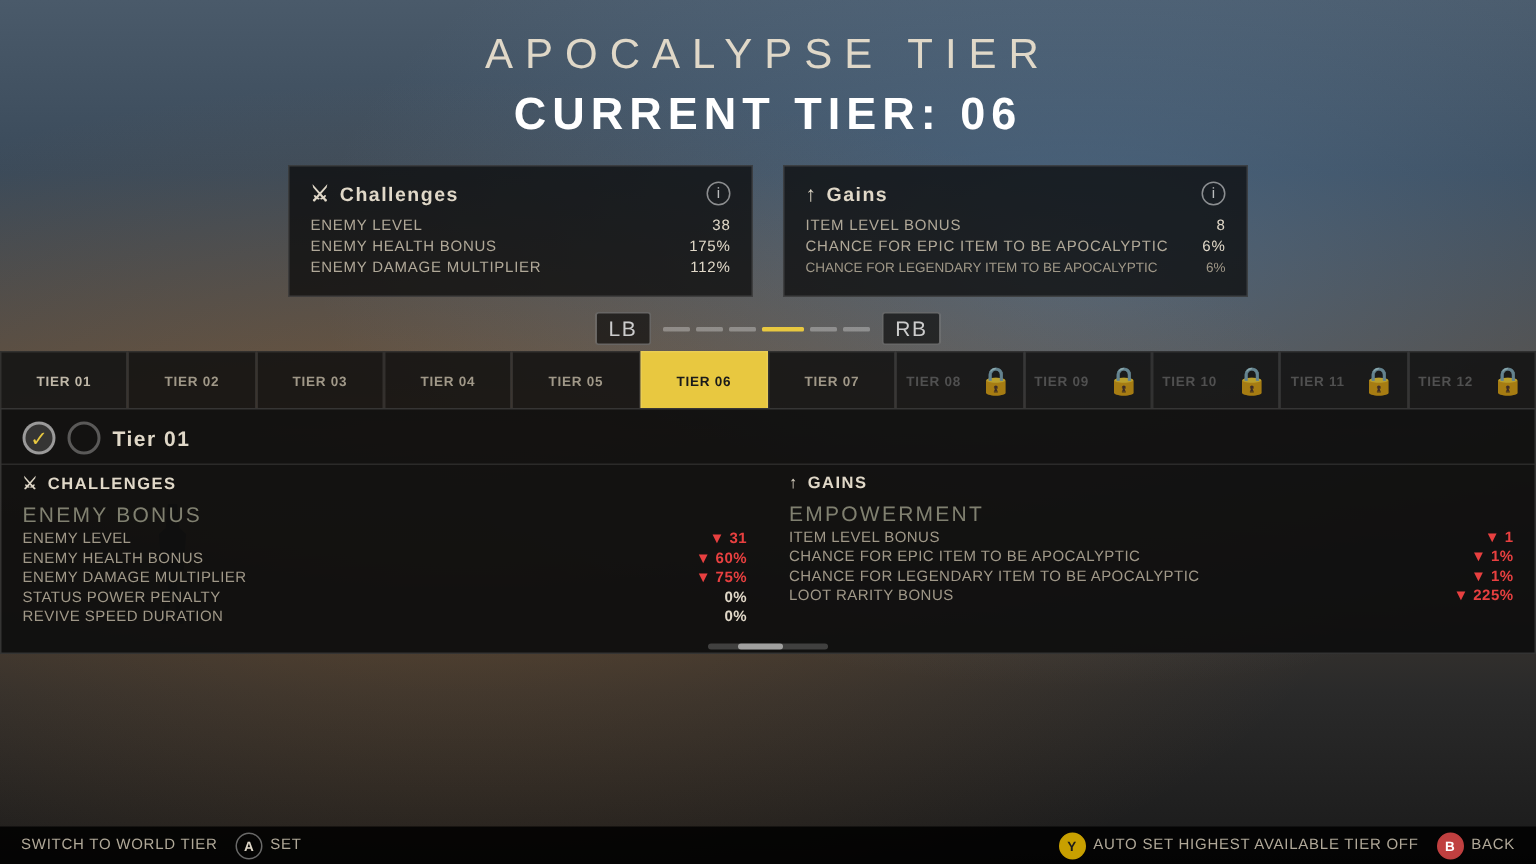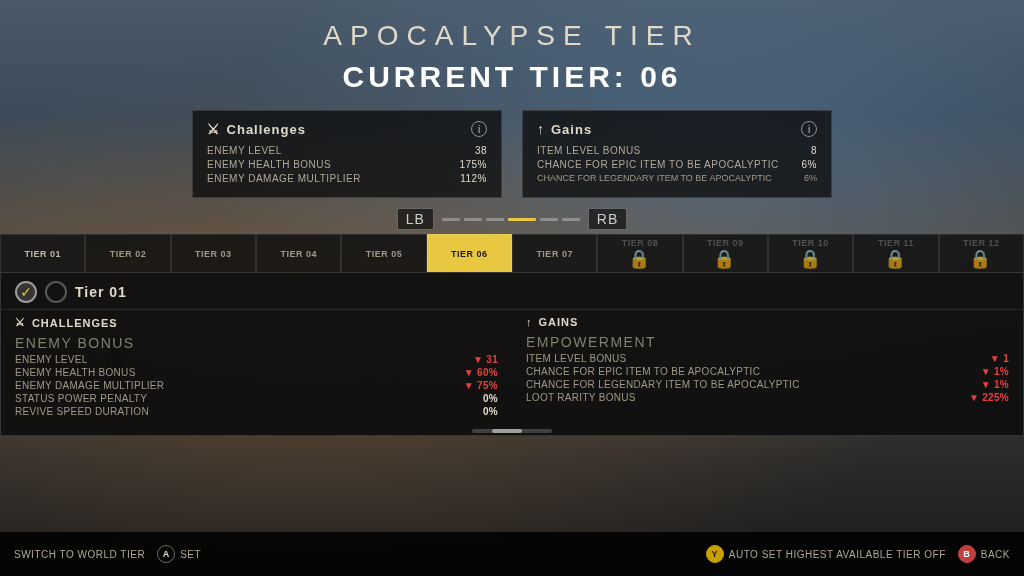--- a/index.html
+++ b/index.html
@@ -278,21 +278,21 @@
       align-items: center;
       gap: 2px;
     }
     .dd-val.down { color: #e84040; }
     
     .bottom-bar {
       position: absolute;
       bottom: 0;
       left: 0;
       right: 0;
-      height: 44px;
+      height: 25px;
       background: rgba(0,0,0,0.85);
       display: flex;
       align-items: center;
       justify-content: space-between;
       padding: 0 14px;
       z-index: 3;
     }
     .bottom-left, .bottom-right {
       display: flex;
       align-items: center;
@@ -321,24 +321,24 @@
     }
     .btn-circle.yellow { background: #c8a000; border-color: #c8a000; color: #1a1a1a; }
     .btn-circle.red { background: #c04040; border-color: #c04040; color: #fff; }
     
     .lock-icon {
       font-size: 18px;
       color: rgba(150,140,120,0.7);
     }
     .tier-tab-content {
       display: flex;
-      flex-direction: column;
-      align-items: center;
-      justify-content: center;
-      gap: 0;
+      flex-direction: row;
+      align-items: center;
+      justify-content: flex-end;
+      gap: 12px;
       height: 100%;
     }
     
     .scroll-hint {
       width: 80px;
       height: 4px;
       background: rgba(255,255,255,0.2);
       border-radius: 2px;
       margin: 4px auto 2px;
       position: relative;

